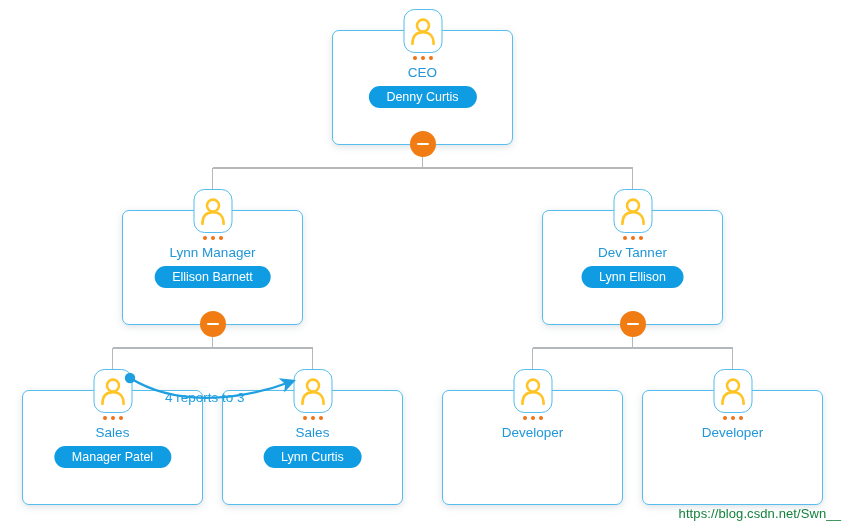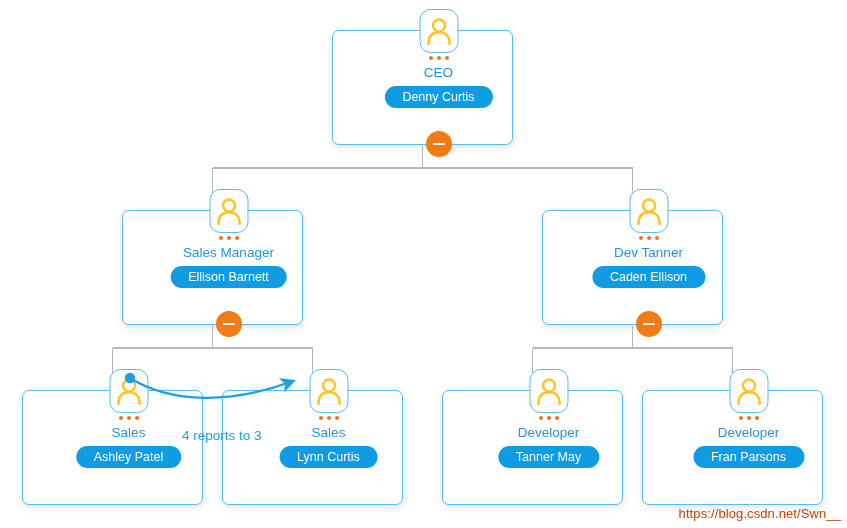--- a/index.html
+++ b/index.html
@@ -41,21 +41,20 @@
     border: 1.6px solid #56bdec;
     border-radius: 7px;
     box-shadow: 0 2px 7px rgba(120,140,155,0.26);
     z-index: 3;
   }
 
   .node-inner {
     position: relative;
     width: 100%;
     height: 100%;
-    padding-left: 32px;
   }
 
   
   .avatar {
     position: absolute;
     left: 50%;
     top: -22px;
     transform: translateX(-50%);
     width: 39px;
     height: 44px;
@@ -148,21 +147,21 @@
     line-height: 16px;
     white-space: nowrap;
     z-index: 7;
   }
 
   
   .watermark {
     position: absolute;
     right: 6px;
     bottom: 6px;
-    color: #c2410c;
+    color: #15803d;
     font-size: 13px;
     line-height: 16px;
     white-space: nowrap;
     z-index: 8;
     letter-spacing: 0.1px;
     margin-top: 30px;
   }
 </style>
 </head>
 <body>
@@ -216,21 +215,21 @@
         <svg width="25" height="28" viewBox="0 0 25 28" aria-hidden="true">
           <circle cx="12.5" cy="8.6" r="6" fill="none" stroke="#ffc425" stroke-width="2.6"></circle>
           <path d="M1.9,27 C1.9,17.6 7.1,15.3 12.5,15.3 C17.9,15.3 23.1,17.6 23.1,27" fill="none" stroke="#ffc425" stroke-width="2.6" stroke-linecap="round"></path>
         </svg>
       </div>
       <div class="dots">
         <span></span>
           <span></span>
           <span></span>
       </div>
-      <div class="role">Sales Manager</div>
+      <div class="role">Lynn Manager</div>
       <div class="name-pill">Ellison Barnett</div>
       <div class="collapse-btn">
         <i></i>
       </div>
     </div>
   </div>
 
   <div class="node" style="left:542px; top:210px; width:181px; height:115px;">
     <div class="node-inner">
       <div class="avatar">
@@ -238,42 +237,42 @@
           <circle cx="12.5" cy="8.6" r="6" fill="none" stroke="#ffc425" stroke-width="2.6"></circle>
           <path d="M1.9,27 C1.9,17.6 7.1,15.3 12.5,15.3 C17.9,15.3 23.1,17.6 23.1,27" fill="none" stroke="#ffc425" stroke-width="2.6" stroke-linecap="round"></path>
         </svg>
       </div>
       <div class="dots">
         <span></span>
           <span></span>
           <span></span>
       </div>
       <div class="role">Dev Tanner</div>
-      <div class="name-pill">Caden Ellison</div>
+      <div class="name-pill">Lynn Ellison</div>
       <div class="collapse-btn">
         <i></i>
       </div>
     </div>
   </div>
 
   <div class="node" style="left:22px; top:390px; width:181px; height:115px;">
     <div class="node-inner">
       <div class="avatar">
         <svg width="25" height="28" viewBox="0 0 25 28" aria-hidden="true">
           <circle cx="12.5" cy="8.6" r="6" fill="none" stroke="#ffc425" stroke-width="2.6"></circle>
           <path d="M1.9,27 C1.9,17.6 7.1,15.3 12.5,15.3 C17.9,15.3 23.1,17.6 23.1,27" fill="none" stroke="#ffc425" stroke-width="2.6" stroke-linecap="round"></path>
         </svg>
       </div>
       <div class="dots">
         <span></span>
           <span></span>
           <span></span>
       </div>
       <div class="role">Sales</div>
-      <div class="name-pill">Ashley Patel</div>
+      <div class="name-pill">Manager Patel</div>
     </div>
   </div>
 
   <div class="node" style="left:222px; top:390px; width:181px; height:115px;">
     <div class="node-inner">
       <div class="avatar">
         <svg width="25" height="28" viewBox="0 0 25 28" aria-hidden="true">
           <circle cx="12.5" cy="8.6" r="6" fill="none" stroke="#ffc425" stroke-width="2.6"></circle>
           <path d="M1.9,27 C1.9,17.6 7.1,15.3 12.5,15.3 C17.9,15.3 23.1,17.6 23.1,27" fill="none" stroke="#ffc425" stroke-width="2.6" stroke-linecap="round"></path>
         </svg>
@@ -295,49 +294,47 @@
           <circle cx="12.5" cy="8.6" r="6" fill="none" stroke="#ffc425" stroke-width="2.6"></circle>
           <path d="M1.9,27 C1.9,17.6 7.1,15.3 12.5,15.3 C17.9,15.3 23.1,17.6 23.1,27" fill="none" stroke="#ffc425" stroke-width="2.6" stroke-linecap="round"></path>
         </svg>
       </div>
       <div class="dots">
         <span></span>
           <span></span>
           <span></span>
       </div>
       <div class="role">Developer</div>
-      <div class="name-pill">Tanner May</div>
     </div>
   </div>
 
   <div class="node" style="left:642px; top:390px; width:181px; height:115px;">
     <div class="node-inner">
       <div class="avatar">
         <svg width="25" height="28" viewBox="0 0 25 28" aria-hidden="true">
           <circle cx="12.5" cy="8.6" r="6" fill="none" stroke="#ffc425" stroke-width="2.6"></circle>
           <path d="M1.9,27 C1.9,17.6 7.1,15.3 12.5,15.3 C17.9,15.3 23.1,17.6 23.1,27" fill="none" stroke="#ffc425" stroke-width="2.6" stroke-linecap="round"></path>
         </svg>
       </div>
       <div class="dots">
         <span></span>
           <span></span>
           <span></span>
       </div>
       <div class="role">Developer</div>
-      <div class="name-pill">Fran Parsons</div>
     </div>
   </div>
 
   <svg id="dotted-relation" class="connector-layer" viewBox="0 0 847 528">
     <defs>
       <marker id="relArrow" markerWidth="9" markerHeight="9" refX="6.2" refY="4.5" orient="auto" markerUnits="strokeWidth">
         <path d="M0.6,1 L7.6,4.5 L0.6,8 L2.4,4.5 Z" fill="#1f9fe0"></path>
       </marker>
     </defs>
     <path d="M130,378 C172,404 232,404 293,381" fill="none" stroke="#1f9fe0" stroke-width="2.2" marker-end="url(#relArrow)"></path>
     <circle cx="130" cy="378" r="5.2" fill="#1f9fe0"></circle>
   </svg>
 
-  <div class="relation-label" style="left:182px; top:390px;margin-top:38px;">4 reports to 3</div>
+  <div class="relation-label" style="left:165px; top:390px;">4 reports to 3</div>
 
   <div class="watermark">https://blog.csdn.net/Swn__</div>
 
 </div>
 
 </body></html>

